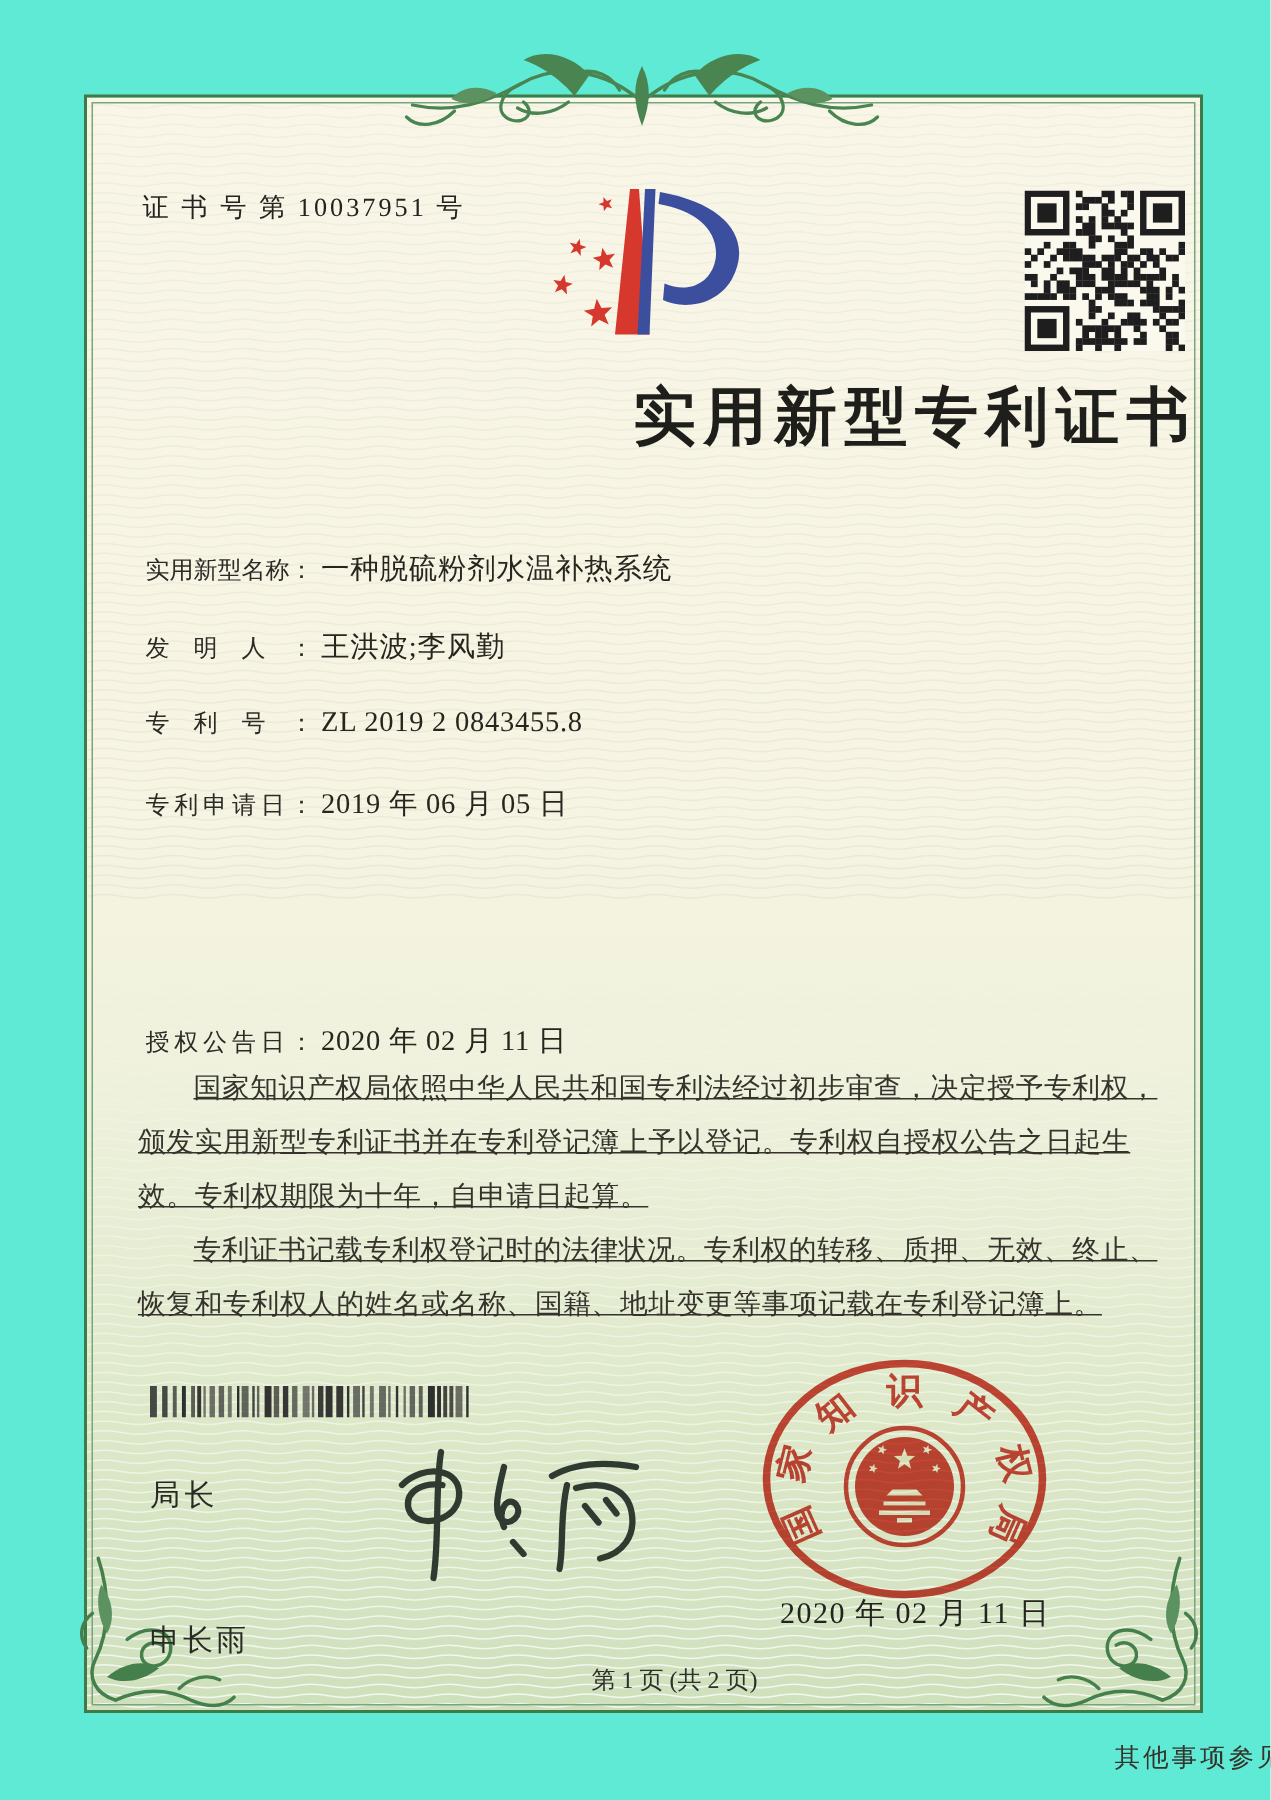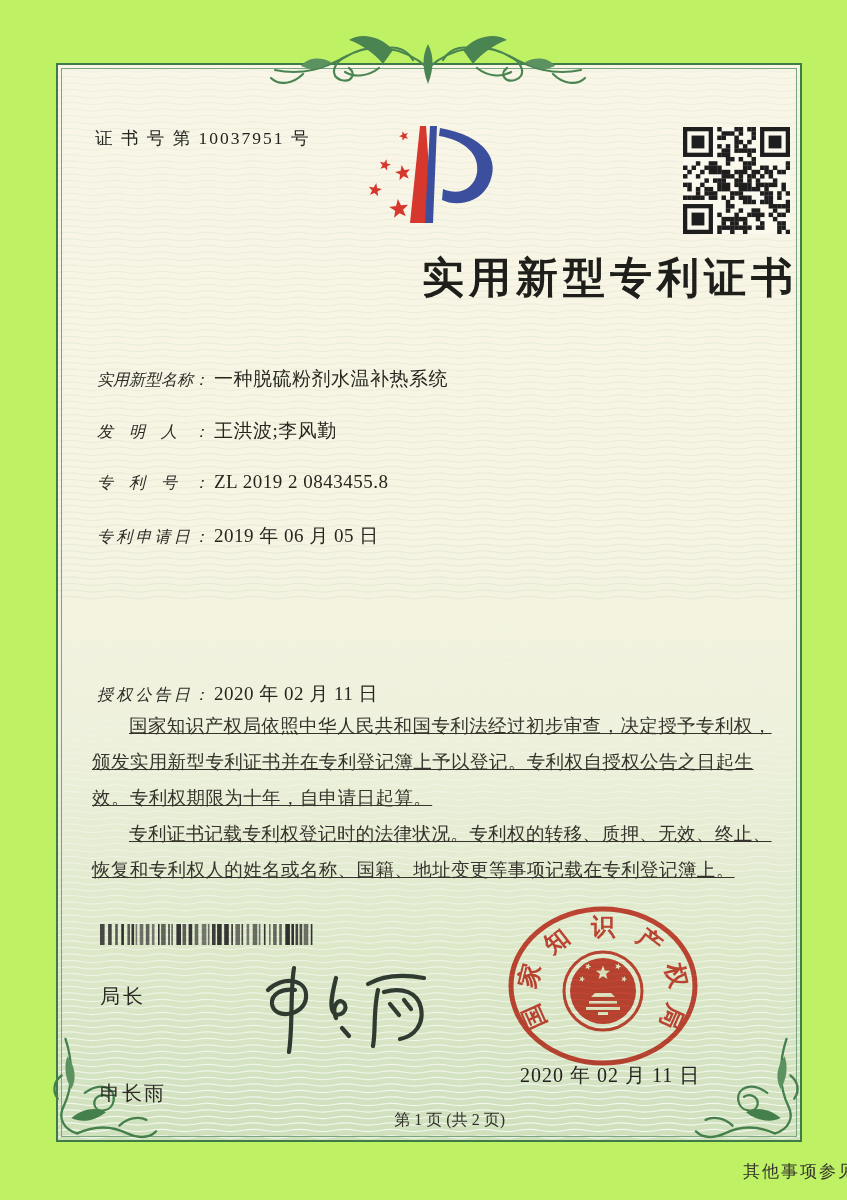--- a/index.html
+++ b/index.html
@@ -1,16 +1,16 @@
 <!DOCTYPE html>
 <html><head>
 <meta charset="utf-8">
 <style>
   html,body{margin:0;padding:0;background:#f8f5e8;}
-  .page{position:relative;width:847px;height:1200px;background:#bef264;overflow:hidden;
+  .page{position:relative;width:847px;height:1200px;background:#5eead4;overflow:hidden;
         font-family:"Liberation Serif", serif;color:#2a2a25;}
   
   .frame{position:absolute;left:56px;top:63px;width:742px;height:1075px;
          border:2.5px solid #3e7b46;
          background:linear-gradient(180deg,#f9f6e8 0%,#f7f4e3 42%,#eef1dc 62%,#dde8c9 82%,#cfe0bd 100%);}
   .frame .inner-line{position:absolute;left:3px;top:3px;right:3px;bottom:3px;
          border:1px solid #78a57d;pointer-events:none;}
   #waves{position:absolute;left:0;top:0;width:742px;height:1075px;}
   .ornament-top{position:absolute;left:263px;top:22px;width:330px;height:86px;}
   .corner{position:absolute;width:106px;height:108px;}
@@ -18,21 +18,21 @@
   .corner.br{left:694px;top:1036px;transform:scaleX(-1);}
   
   .cert-no{position:absolute;left:95px;top:126px;font-size:17.5px;letter-spacing:2px;color:#23231f;}
   .logo{position:absolute;left:340px;top:110px;width:180px;height:130px;}
   .qr{position:absolute;left:683px;top:127px;width:107px;height:107px;}
   .title{position:absolute;left:56px;top:250px;width:742px;text-align:right;
          font-size:42px;font-weight:bold;letter-spacing:5px;color:#1e1e1a;}
   
   .row{position:absolute;left:97px;width:695px;height:30px;}
   .flabel{display:inline-block;width:112px;text-align:justify;text-align-last:justify;
-          font-size:16px;color:#2b2b26;vertical-align:baseline;font-style:italic;}
+          font-size:16px;color:#2b2b26;vertical-align:baseline;}
   .fvalue{font-size:19px;margin-left:5px;color:#26261f;letter-spacing:0.5px;}
   .pair2{position:absolute;left:260px;top:0;}
   
   .paras{position:absolute;left:92px;top:708px;width:684px;font-size:18.5px;
          line-height:36px;color:#35332b;letter-spacing:0.4px;}
   .paras p{margin:0;text-indent:2em;text-decoration:underline;}
   
   .barcode{position:absolute;left:100px;top:924px;width:218px;height:21px;}
   .signer-title{position:absolute;left:100px;top:983px;font-size:20px;letter-spacing:3px;color:#2a2a24;}
   .signer-name{position:absolute;left:100px;top:1080px;font-size:20px;letter-spacing:2px;color:#2a2a24;text-align:right;}

